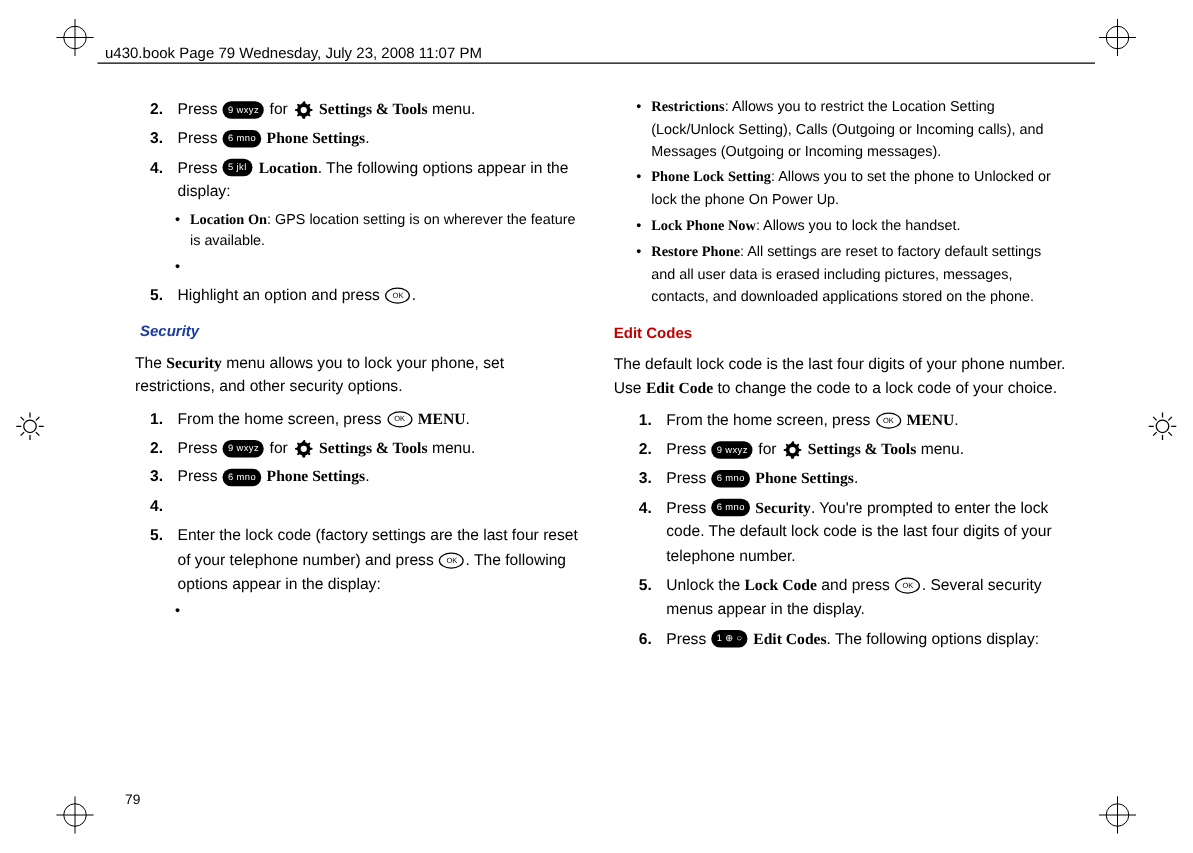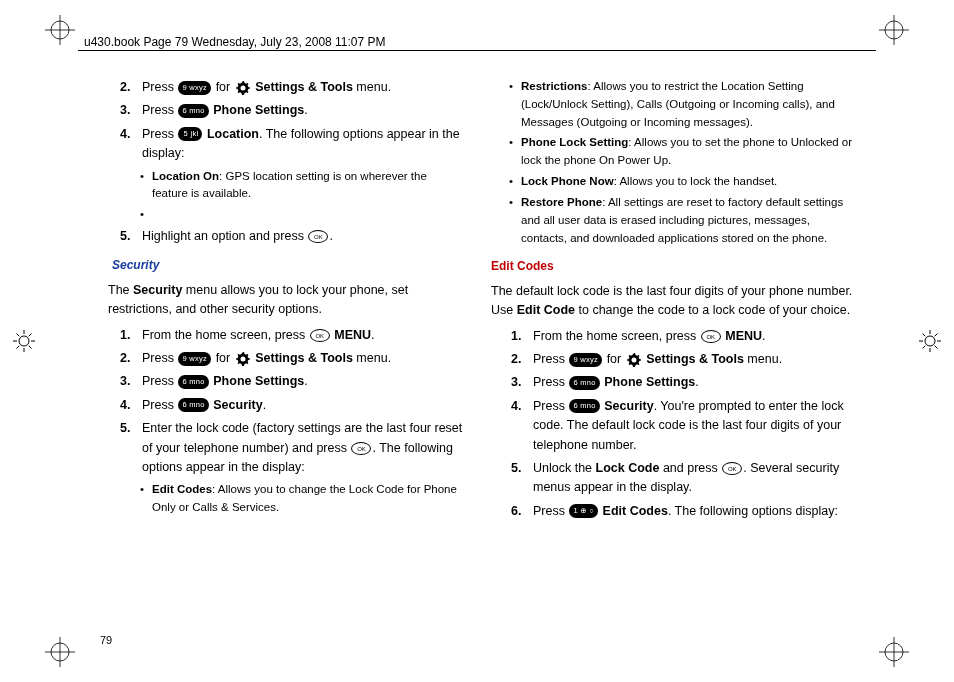--- a/index.html
+++ b/index.html
@@ -86,33 +86,33 @@
     color: #c00000;
     font-weight: bold;
     margin: 10px 0 6px 0;
     font-size: 12px;
   }
   .para {
     margin: 4px 0 6px 0;
     padding-left: 8px;
   }
   .col-b .para { padding-left: 0; }
-  b { font-weight: bold; }
+  b { font-weight: bold; font-family: Liberation Serif, serif; }
   .key {
     display: inline-block;
     vertical-align: middle;
     background: #000;
     color: #fff;
     border-radius: 8px;
     padding: 0 4px;
     height: 14px;
     line-height: 14px;
     font-size: 7.5px;
     min-width: 24px;
-    text-align: right;
+    text-align: left;
     letter-spacing: 0.3px;
     margin: 0 1px;
   }
   .ok-key {
     display: inline-block;
     vertical-align: middle;
     border: 1px solid #000;
     border-radius: 50%/50%;
     width: 20px;
     height: 13px;
@@ -244,29 +244,27 @@
       <div class="ol-body"><span>Press </span><span class="key">9 wxyz</span><span> for </span><span class="gear-icon"><svg viewBox="0 0 16 16">
               <path d="M8 1 L9 1 L9.4 2.8 A5 5 0 0 1 11 3.7 L12.7 2.9 L13.4 3.6 L12.6 5.3 A5 5 0 0 1 13.2 7 L15 7.4 L15 8.6 L13.2 9 A5 5 0 0 1 12.6 10.7 L13.4 12.4 L12.7 13.1 L11 12.3 A5 5 0 0 1 9.4 13.2 L9 15 L8 15 L7 15 L6.6 13.2 A5 5 0 0 1 5 12.3 L3.3 13.1 L2.6 12.4 L3.4 10.7 A5 5 0 0 1 2.8 9 L1 8.6 L1 7.4 L2.8 7 A5 5 0 0 1 3.4 5.3 L2.6 3.6 L3.3 2.9 L5 3.7 A5 5 0 0 1 6.6 2.8 Z M8 5.5 A2.5 2.5 0 1 0 8 10.5 A2.5 2.5 0 1 0 8 5.5" fill="#000"></path>
             </svg></span> <b>Settings &amp; Tools</b><span> menu.</span></div>
     </div>
     <div class="ol-item">
       <div class="ol-num">3.</div>
       <div class="ol-body"><span>Press </span><span class="key">6 mno</span> <b>Phone Settings</b>.</div>
     </div>
     <div class="ol-item">
       <div class="ol-num">4.</div>
-      <div class="ol-body"><span>Press </span><span class="key">6 mno</span> <b>Security</b>.</div>
     </div>
     <div class="ol-item">
       <div class="ol-num">5.</div>
       <div class="ol-body"><span>Enter the lock code (factory settings are the last four reset of your telephone number) and press </span><span class="ok-key">OK</span><span>. The following options appear in the display:</span></div>
     </div>
     <div class="ul-item">
       <div class="ul-dot">•</div>
-      <div class="ul-body"><b>Edit Codes</b><span>: Allows you to change the Lock Code for Phone Only or Calls &amp; Services.</span></div>
     </div>
   </div>
 
   <div class="col col-b">
     <div class="ul-item">
       <div class="ul-dot">•</div>
         <div class="ul-body"><b>Restrictions</b><span>: Allows you to restrict the Location Setting (Lock/Unlock Setting), Calls (Outgoing or Incoming calls), and Messages (Outgoing or Incoming messages).</span></div>
     </div>
     <div class="ul-item">
       <div class="ul-dot">•</div>

